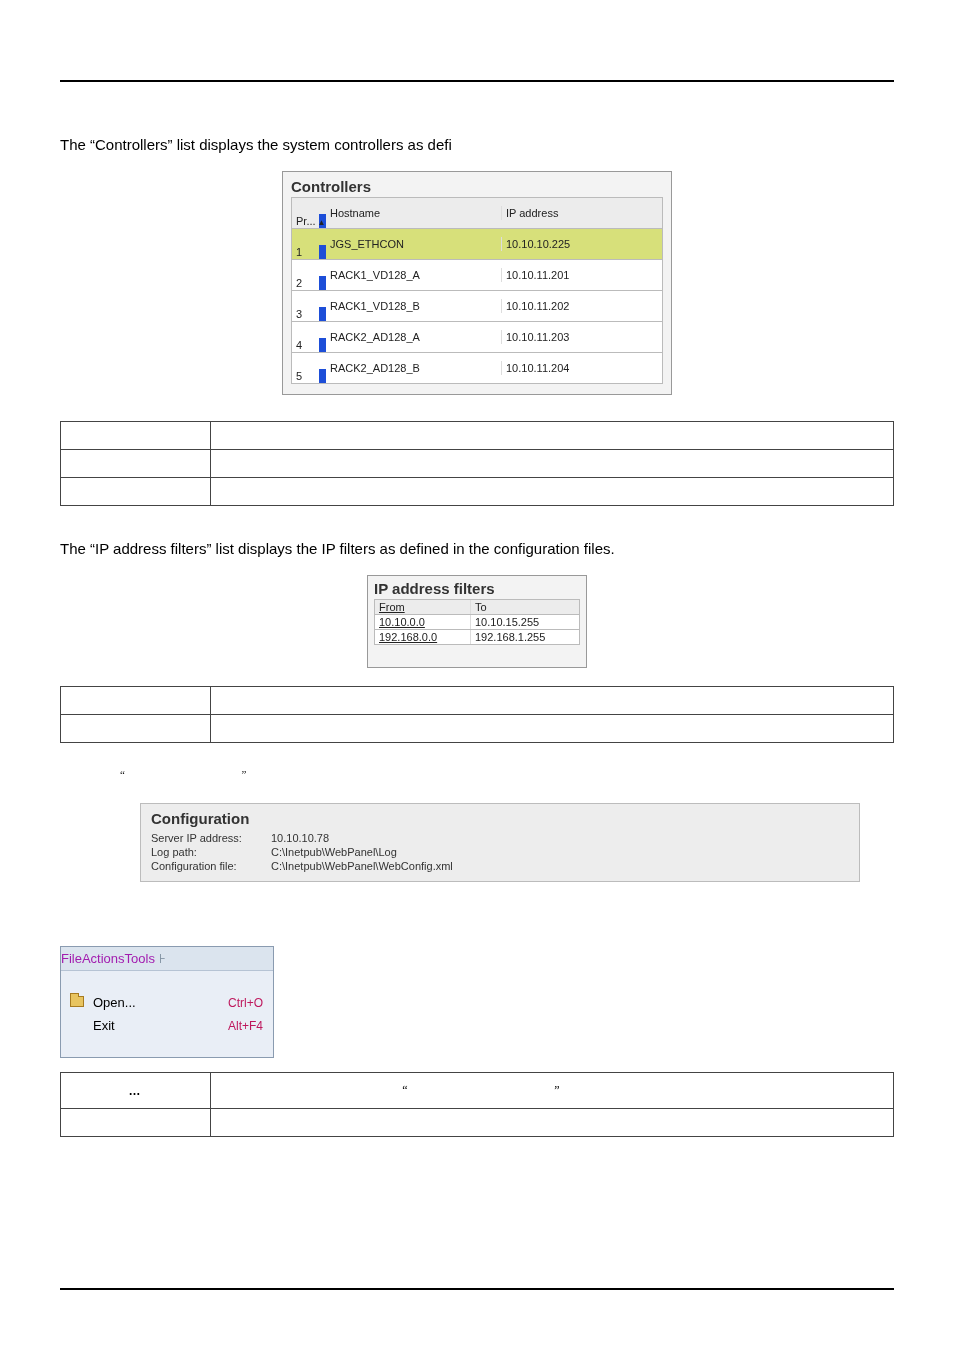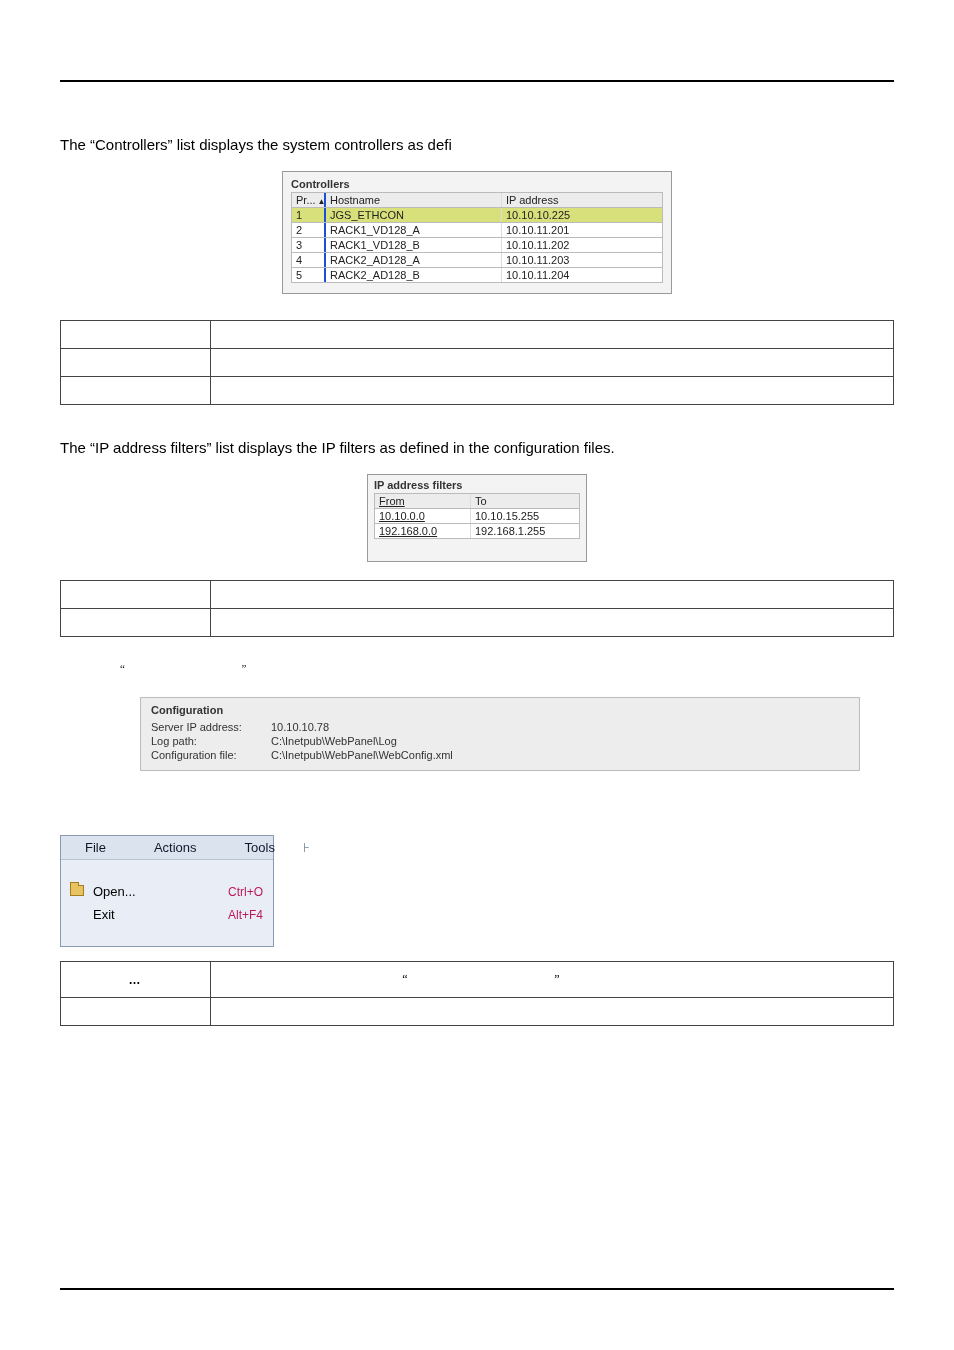--- a/index.html
+++ b/index.html
@@ -18,30 +18,30 @@
   .body-text { font-size: 15px; margin: 8px 0 18px 0; }
 
   
   .panel-box {
     border: 1px solid #999;
     background: #f3f3f3;
     font-size: 11px;
     color: #222;
   }
   .controllers-wrap { width: 390px; margin: 0 auto 26px auto; padding: 6px 8px 10px 8px; }
-  .panel-title { font-weight: bold; font-size: 11px; margin-bottom: 2px; color: #333; }
+  .panel-title { font-weight: bold; font-size: 15px; margin-bottom: 2px; color: #333; }
   .list-header, .list-row {
     display: flex;
     align-items: center;
     border: 1px solid #bbb;
     background: #fff;
     font-size: 11px;
   }
   .list-header { background: #ececec; }
-  .col-pr { width: 34px; padding: 1px 4px; border-right: 2px solid #1d4ed8; }
+  .col-pr { width: 34px; padding: 1px 4px; border-right: 7px solid #1d4ed8; margin-top: 16px; }
   .col-host { flex: 1; padding: 1px 4px; border-right: 1px solid #ddd; }
   .col-ip { width: 160px; padding: 1px 4px; }
   .list-row { border-top: none; }
   .row-hl { background: #d7e07a; }
   .sort-tri { font-size: 8px; margin-left: 2px; }
 
   
   .desc-table {
     width: 100%;
     border-collapse: collapse;
@@ -77,21 +77,21 @@
   
   .menu-mock {
     width: 214px;
     border: 1px solid #8a9bb0;
     background: #e9eef6;
     font-size: 13px;
     margin-bottom: 14px;
     margin-left: 0;
   }
   .menu-bar { display: flex; background: #dbe4ee; border-bottom: 1px solid #b6c3d4; }
-  .menu-bar span { padding: 4px 24px; color: #0f172a; }
+  .menu-bar span { padding: 4px 0; color: #a21caf; }
   .menu-bar span.sep { padding: 4px 4px; color: #789; }
   .menu-items { padding: 20px 0; }
   .menu-row { display: flex; align-items: center; padding: 4px 10px 4px 6px; }
   .menu-row .icon { width: 20px; text-align: center; }
   .menu-row .lbl { flex: 1; padding-left: 6px; }
   .menu-row .sc { color: #be185d; font-size: 12px; }
   .folder-icon {
     display: inline-block; width: 14px; height: 11px;
     background: #e8c460; border: 1px solid #a77b20; position: relative;
   }

